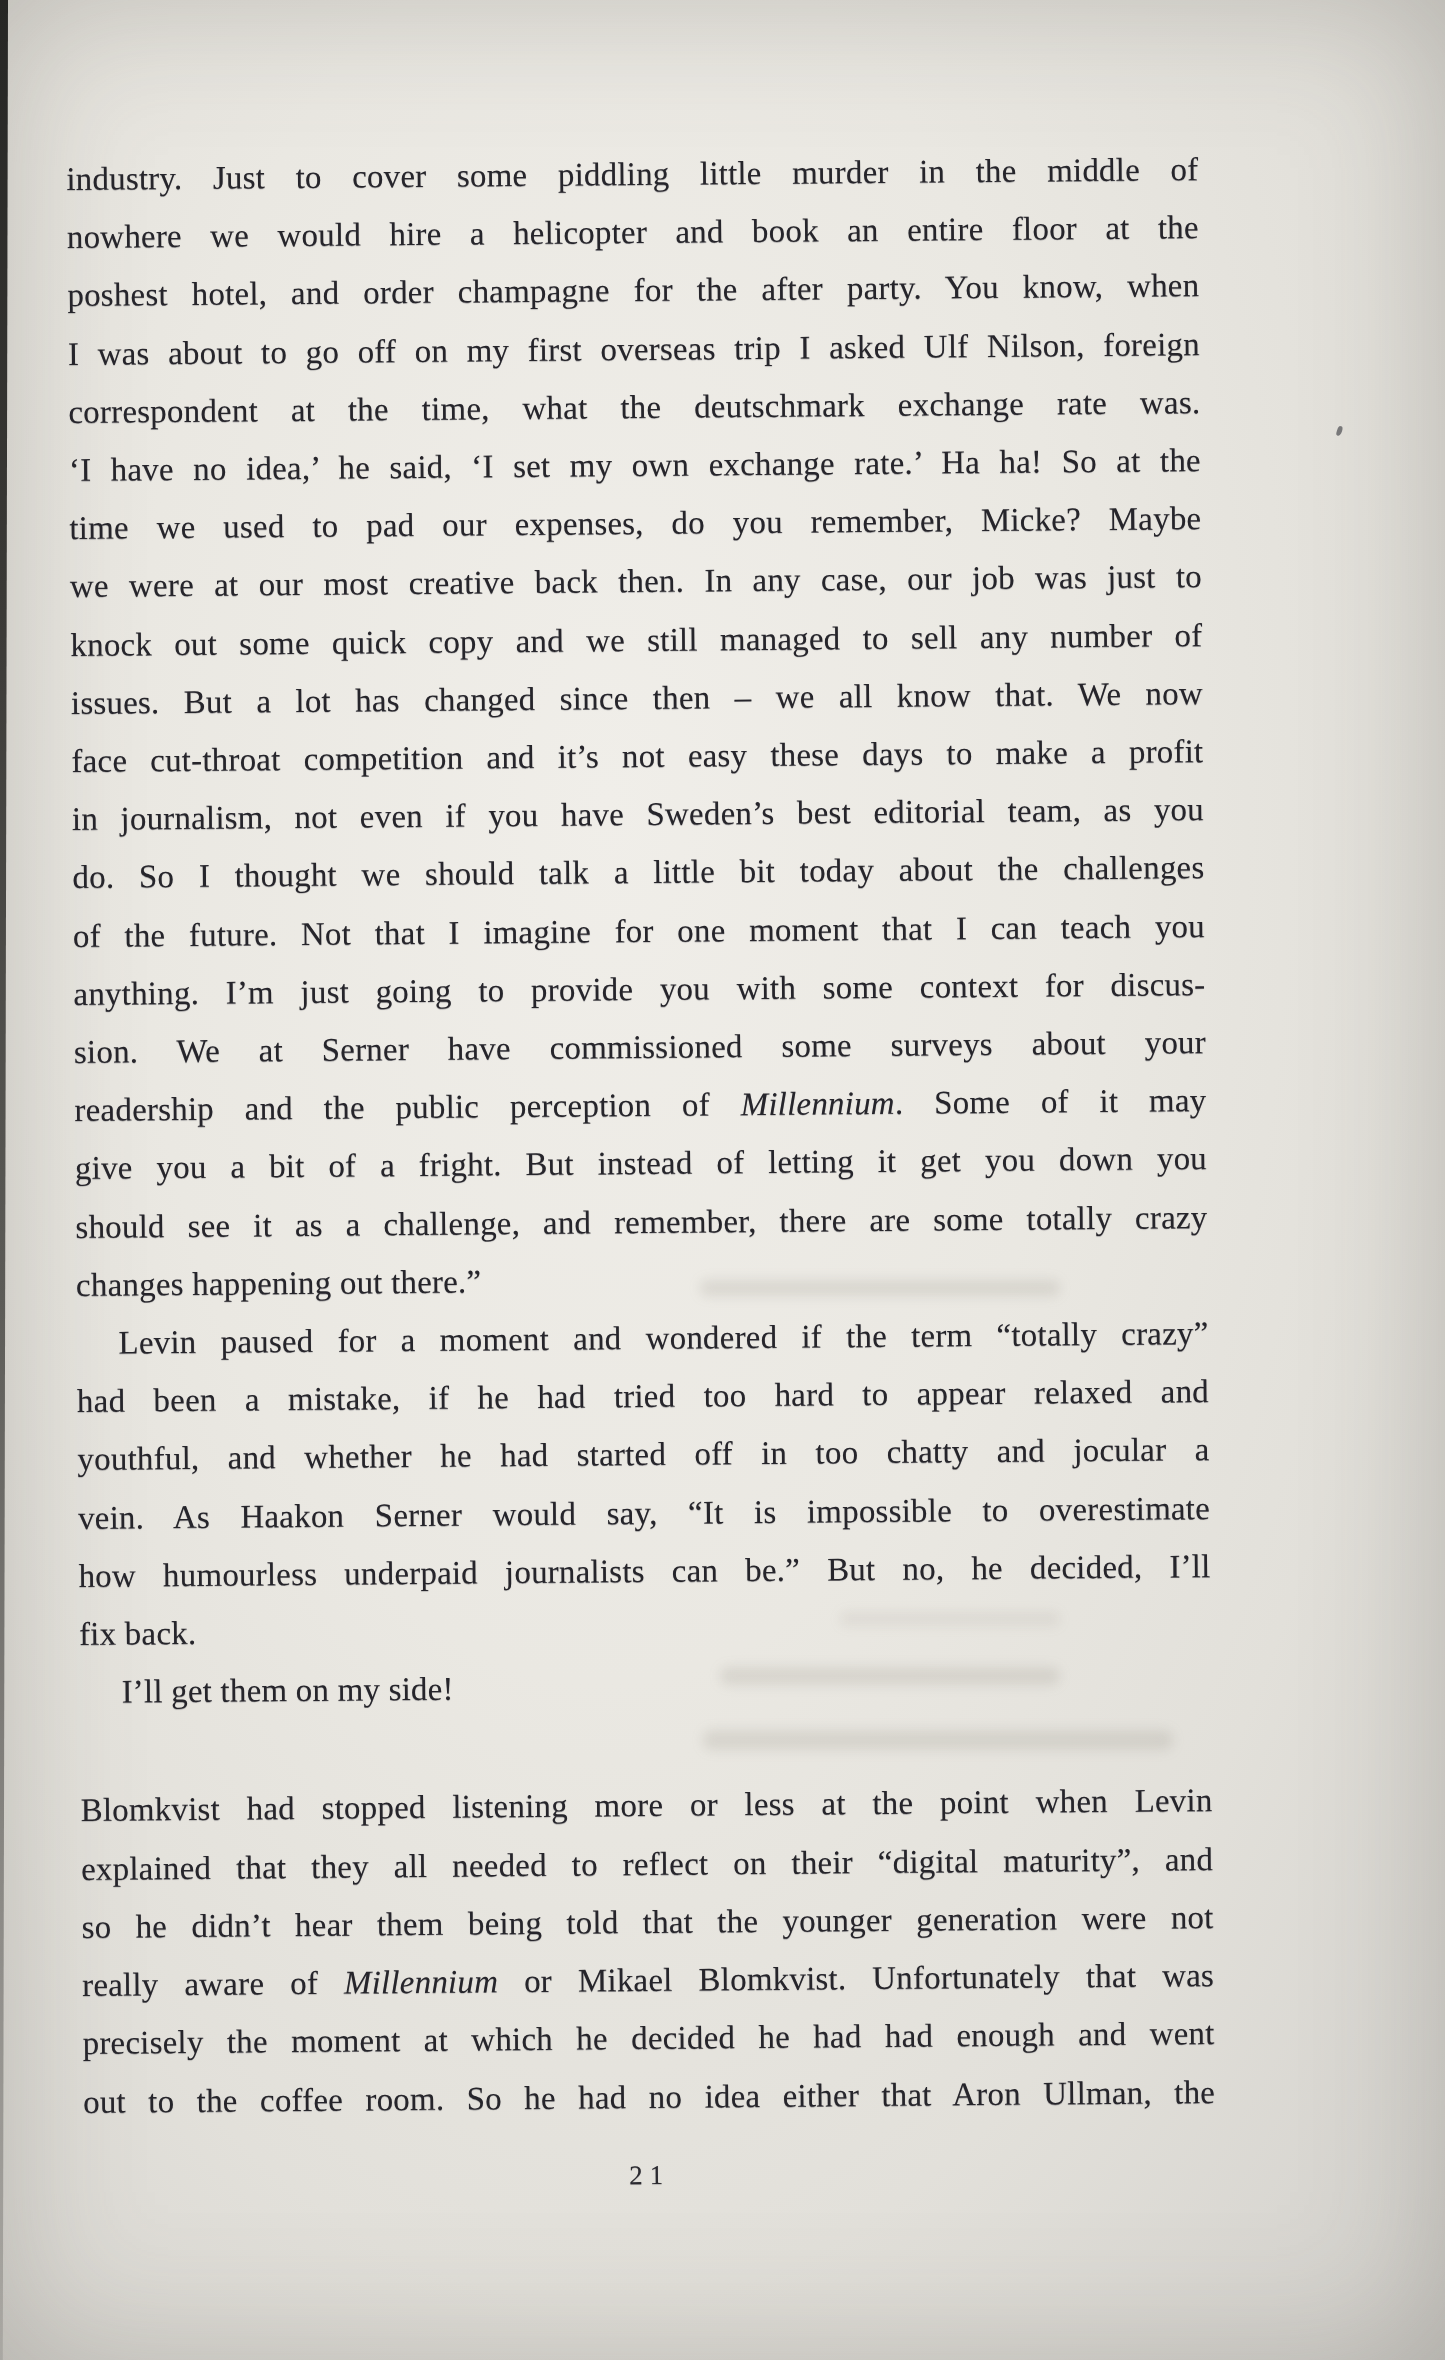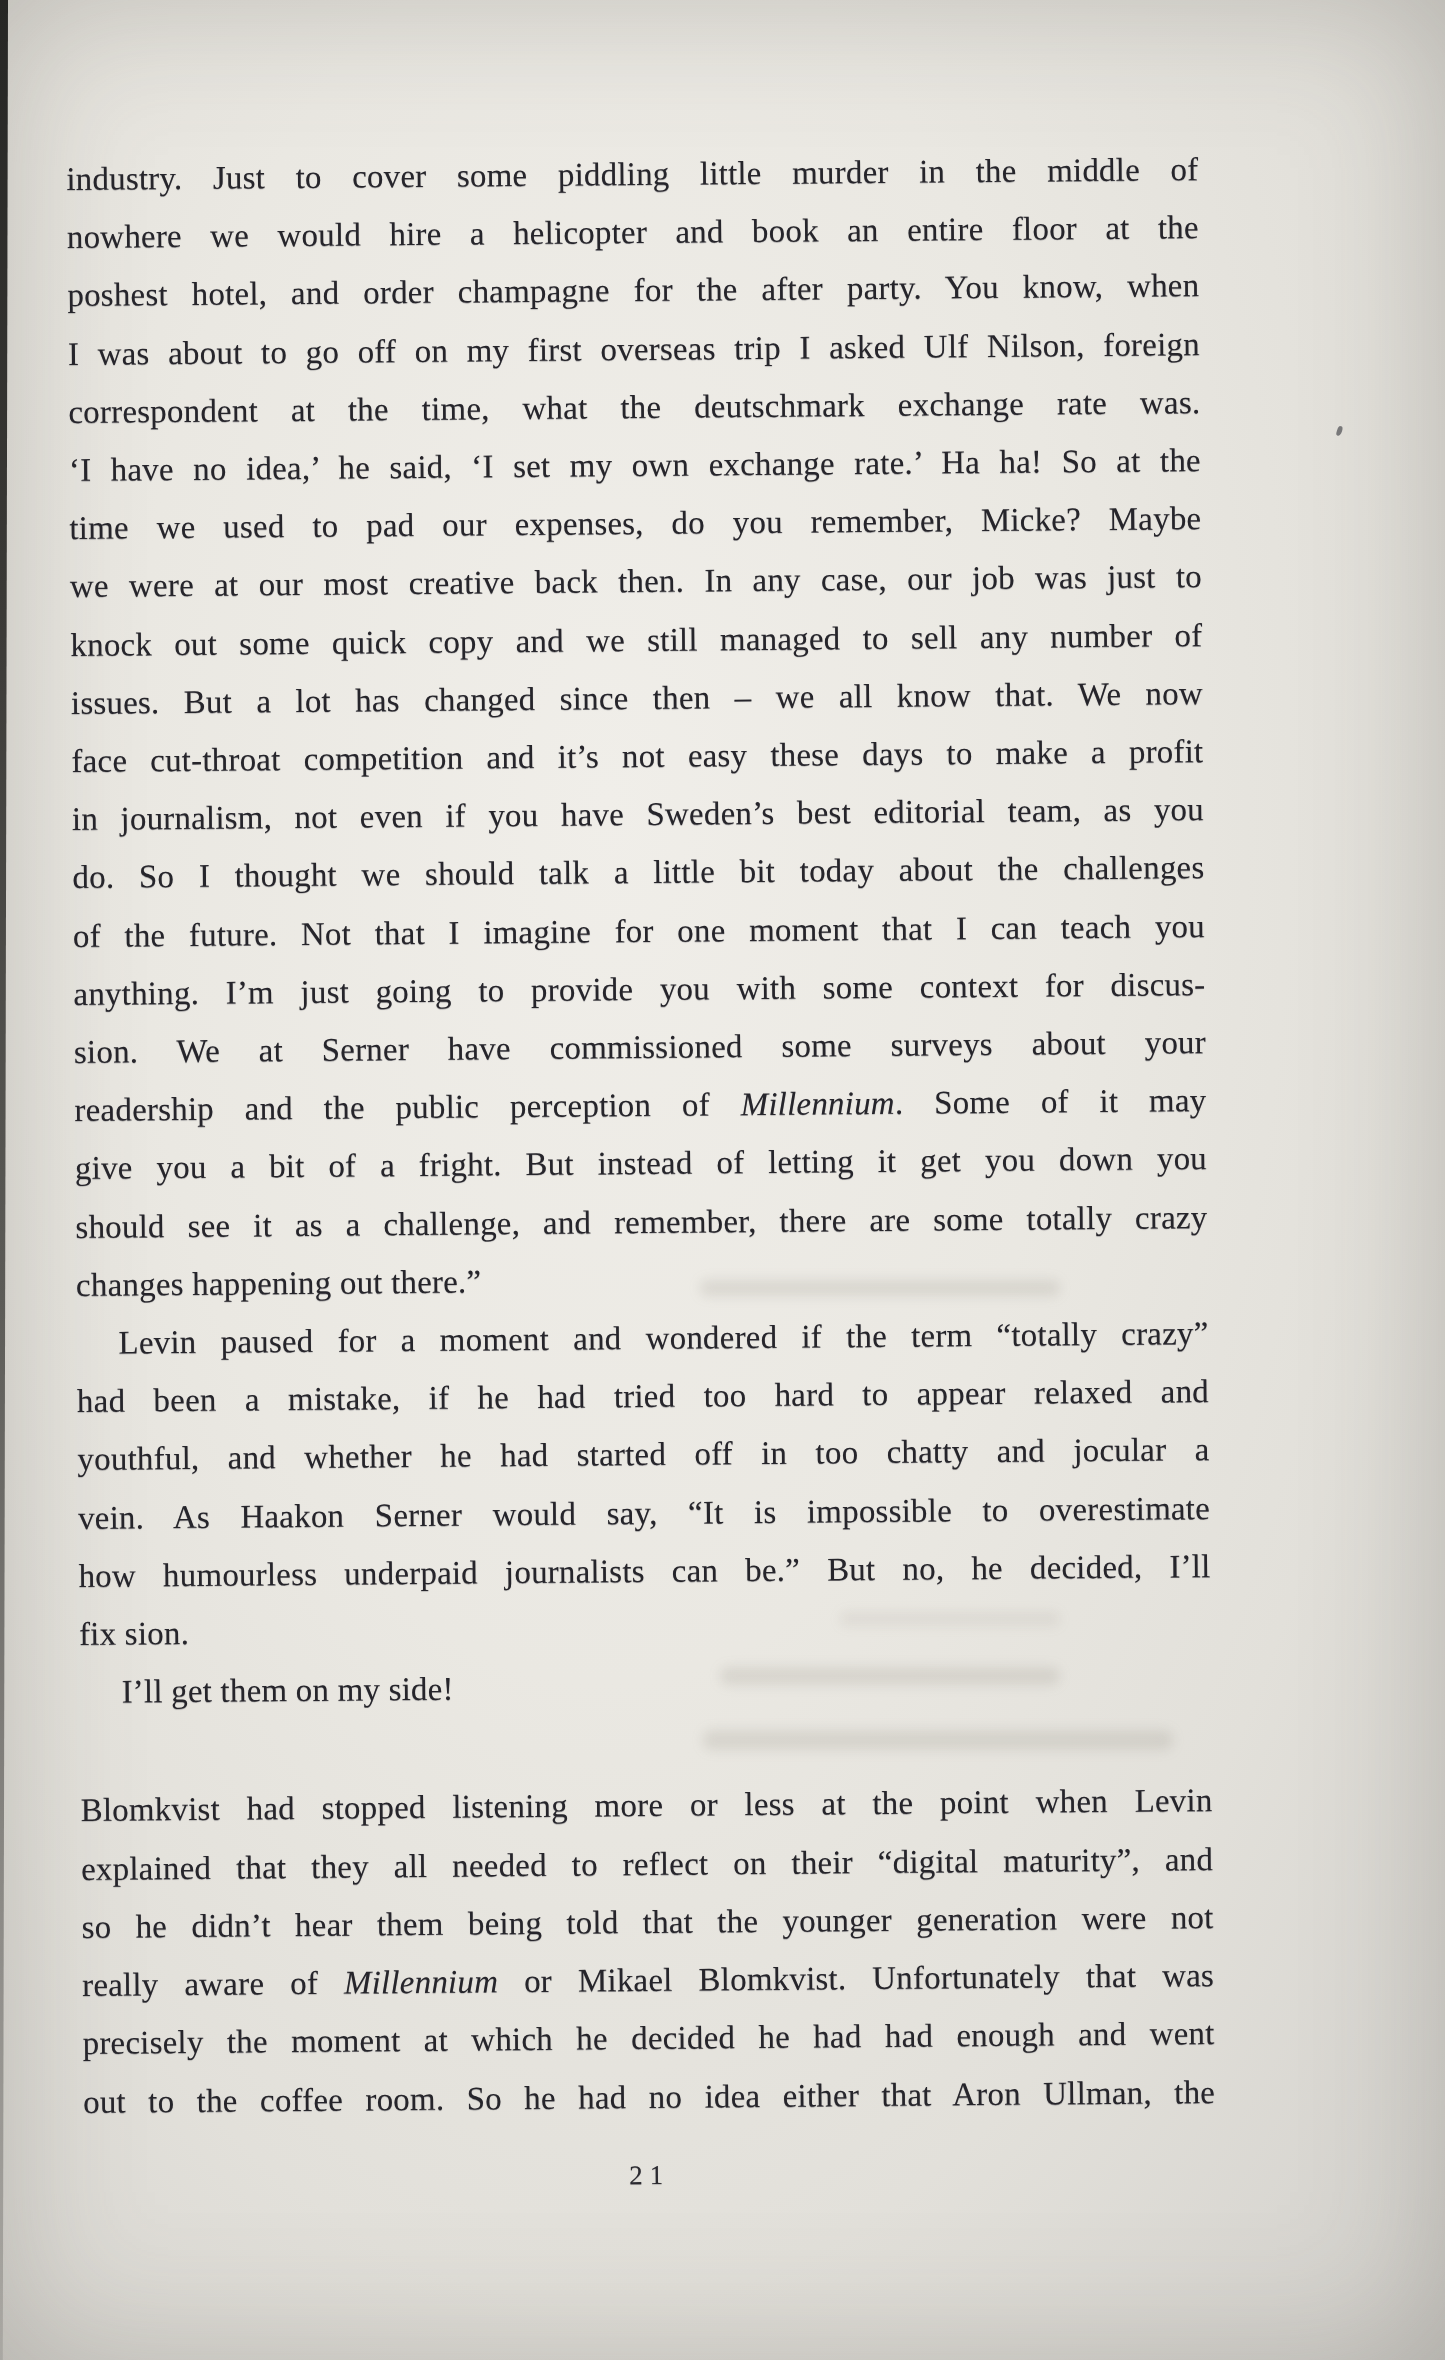--- a/index.html
+++ b/index.html
@@ -117,21 +117,21 @@
         <div class="line just"><span>give you a bit of a fright. But instead of letting it get you down you</span></div>
         <div class="line just"><span>should see it as a challenge, and remember, there are some totally crazy</span></div>
         <div class="line"><span>changes happening out there.”</span></div>
       </div>
       <div class="paragraph">
         <div class="line just ind"><span>Levin paused for a moment and wondered if the term “totally crazy”</span></div>
         <div class="line just"><span>had been a mistake, if he had tried too hard to appear relaxed and</span></div>
         <div class="line just"><span>youthful, and whether he had started off in too chatty and jocular a</span></div>
         <div class="line just"><span>vein. As Haakon Serner would say, “It is impossible to overestimate</span></div>
         <div class="line just"><span>how humourless underpaid journalists can be.” But no, he decided, I’ll</span></div>
-        <div class="line"><span>fix sion.</span></div>
+        <div class="line"><span>fix back.</span></div>
       </div>
       <div class="paragraph">
         <div class="line ind"><span>I’ll get them on my side!</span></div>
       </div>
       <div class="paragraph" style="margin-top: 60px;">
         <div class="line just"><span>Blomkvist had stopped listening more or less at the point when Levin</span></div>
         <div class="line just"><span>explained that they all needed to reflect on their “digital maturity”, and</span></div>
         <div class="line just"><span>so he didn’t hear them being told that the younger generation were not</span></div>
         <div class="line just"><span>really aware of </span><span class="it">Millennium</span><span> or Mikael Blomkvist. Unfortunately that was</span></div>
         <div class="line just"><span>precisely the moment at which he decided he had had enough and went</span></div>

